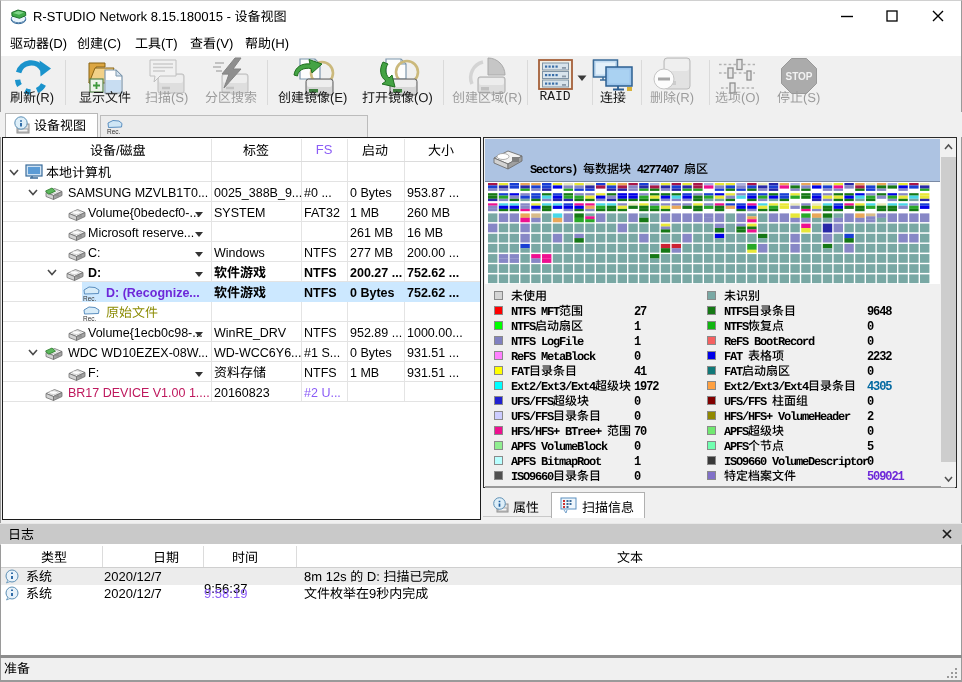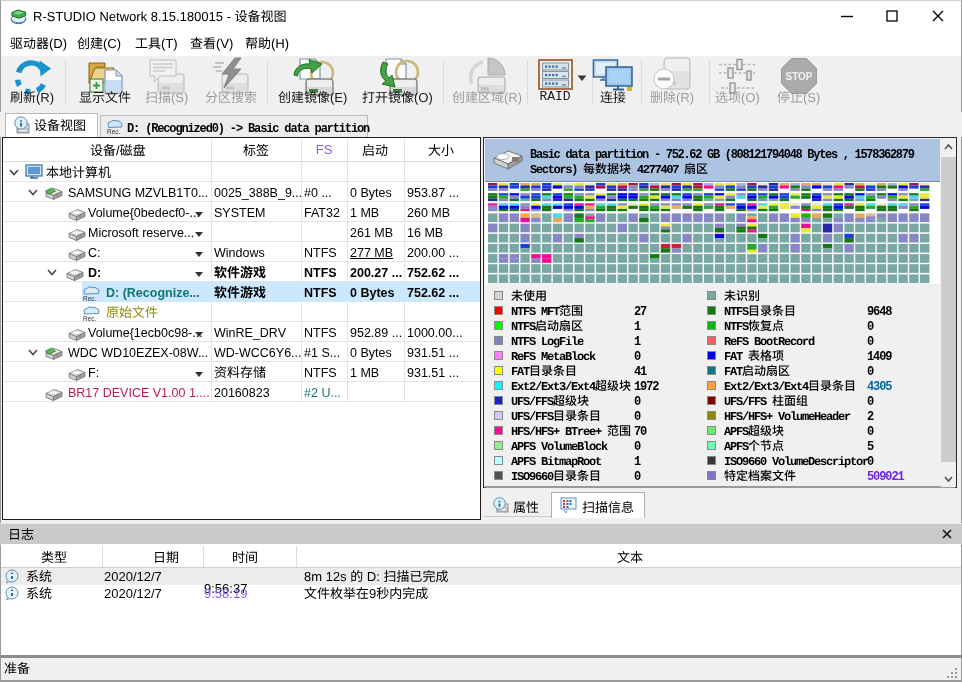--- a/index.html
+++ b/index.html
@@ -556,21 +556,20 @@
         <use href="#g21" x="1000"></use>
         <use href="#g22" x="2000"></use>
         <use href="#g23" x="3000"></use>
       </g>
     </svg>
     <div class="a" style="left:100px;top:115px;width:268px;height:22px;background:#ececec;border:1px solid #bcbcbc;border-bottom:none;box-sizing:border-box;"></div>
     <svg class="a" style="left:105px;top:117px;" width="20" height="18" viewBox="0 0 20 18">
       <path d="M3 6 L8 3.5 L14 4 L17 6.5 L16.5 10 L3.5 10.5 Z" fill="#cfe6f5" stroke="#5b8fc0"></path>
 <text x="2" y="17" font-family="Liberation Sans" font-size="6.5" fill="#333">Rec.</text>
     </svg>
-    <div class="a" style="left:127px;top:122px;font:bold 12px 'Liberation Mono', monospace;color:#000;white-space:pre;letter-spacing:-1.15px;">D: (Recognized0) -&gt; Basic data partition</div>
     <div class="a" style="left:2px;top:137px;width:479px;height:383px;background:#fff;border:1px solid #1c1c1c;box-sizing:border-box;"></div>
     <div class="a" style="left:211px;top:139px;width:1px;height:263px;background:#e4e4e4;"></div>
     <div class="a" style="left:301px;top:139px;width:1px;height:263px;background:#e4e4e4;"></div>
     <div class="a" style="left:347px;top:139px;width:1px;height:263px;background:#e4e4e4;"></div>
     <div class="a" style="left:404px;top:139px;width:1px;height:263px;background:#e4e4e4;"></div>
     <div class="a" style="left:3px;top:161px;width:477px;height:1px;background:#dcdcdc;"></div>
     <svg class="ts" style="left:90.194091796875px;top:142.0px;width:58px;height:18px;">
       <g fill="#000" transform="translate(0,13) scale(0.013000)">
         <use href="#g20" x="0"></use>
         <use href="#g21" x="1000"></use>
@@ -678,21 +677,21 @@
 <path d="M2 5.5 L9.5 8.5 L9.5 12.5 L2 9.5 Z" fill="#d2d2d2" stroke="#6f6f6f" stroke-width="0.8"></path>
 <path d="M9.5 8.5 L18 4.5 L18 8.5 L9.5 12.5 Z" fill="#a5a5a5" stroke="#6f6f6f" stroke-width="0.8"></path>
 <ellipse cx="13.2" cy="8.2" rx="2" ry="1.2" fill="#909090"></ellipse>
     </svg>
     <div class="a" style="left:88px;top:246px;font:12.5px 'Liberation Sans', sans-serif;color:#000;white-space:pre;">C:</div>
     <svg class="a" style="left:194px;top:250px;" width="10" height="8" viewBox="0 0 10 8">
       <path d="M1 2 L9 2 L5 7 Z" fill="#333"></path>
     </svg>
     <div class="a" style="left:214px;top:246px;font:12.5px 'Liberation Sans', sans-serif;color:#000;white-space:pre;">Windows</div>
     <div class="a" style="left:304px;top:246px;font:12.5px 'Liberation Sans', sans-serif;color:#000;white-space:pre;">NTFS</div>
-    <div class="a" style="left:350px;top:246px;font:12.5px 'Liberation Sans', sans-serif;color:#000;white-space:pre;text-decoration:underline;">277 MB</div>
+    <div class="a" style="left:350px;top:246px;font:12.5px 'Liberation Sans', sans-serif;color:#000;white-space:pre;">277 MB</div>
     <div class="a" style="left:407px;top:246px;font:12.5px 'Liberation Sans', sans-serif;color:#000;white-space:pre;">200.00 ...</div>
     <svg class="a" style="left:46px;top:266px;" width="12" height="12" viewBox="0 0 12 12">
       <path d="M2 4 L6 8.5 L10 4" fill="none" stroke="#4a4a4a" stroke-width="1.6"></path>
     </svg>
     <svg class="a" style="left:65px;top:268px;" width="19" height="14" viewBox="0 0 19 14">
       <path d="M2 5.5 L10.5 1.5 L18 4.5 L9.5 8.5 Z" fill="#f0f0f0" stroke="#6f6f6f" stroke-width="0.8"></path>
 <ellipse cx="9.5" cy="4.6" rx="4.2" ry="1.9" fill="#fbfbfb" stroke="#b5b5b5" stroke-width="0.6"></ellipse>
 <path d="M2 5.5 L9.5 8.5 L9.5 12.5 L2 9.5 Z" fill="#d2d2d2" stroke="#6f6f6f" stroke-width="0.8"></path>
 <path d="M9.5 8.5 L18 4.5 L18 8.5 L9.5 12.5 Z" fill="#a5a5a5" stroke="#6f6f6f" stroke-width="0.8"></path>
 <ellipse cx="13.2" cy="8.2" rx="2" ry="1.2" fill="#909090"></ellipse>
@@ -709,21 +708,21 @@
         <use href="#g82" x="3000"></use>
       </g>
     </svg>
     <div class="a" style="left:304px;top:266px;font:bold 12.5px 'Liberation Sans', sans-serif;color:#000;white-space:pre;">NTFS</div>
     <div class="a" style="left:350px;top:266px;font:bold 12.5px 'Liberation Sans', sans-serif;color:#000;white-space:pre;">200.27 ...</div>
     <div class="a" style="left:407px;top:266px;font:bold 12.5px 'Liberation Sans', sans-serif;color:#000;white-space:pre;">752.62 ...</div>
     <svg class="a" style="left:82px;top:284px;" width="20" height="18" viewBox="0 0 20 18">
       <path d="M2 6 L7 3 L13 3.5 L17 6 L16.5 9.5 L2.5 10 Z" fill="#d8ecf8" stroke="#5b8fc0"></path>
 <text x="1" y="17" font-family="Liberation Sans" font-size="6.5" fill="#333">Rec.</text>
     </svg>
-    <div class="a" style="left:106px;top:286px;font:bold 12.5px 'Liberation Sans', sans-serif;color:#0f766e;white-space:pre;">D: (Recognize...</div>
+    <div class="a" style="left:106px;top:286px;font:bold 12.5px 'Liberation Sans', sans-serif;color:#6d28d9;white-space:pre;">D: (Recognize...</div>
     <svg class="ts" style="left:214px;top:284.0px;width:54px;height:18px;">
       <g fill="#000" transform="translate(0,13) scale(0.013000)">
         <use href="#g79" x="0"></use>
         <use href="#g80" x="1000"></use>
         <use href="#g81" x="2000"></use>
         <use href="#g82" x="3000"></use>
       </g>
     </svg>
     <div class="a" style="left:304px;top:286px;font:bold 12.5px 'Liberation Sans', sans-serif;color:#000;white-space:pre;">NTFS</div>
     <div class="a" style="left:350px;top:286px;font:bold 12.5px 'Liberation Sans', sans-serif;color:#000;white-space:pre;">0 Bytes</div>
@@ -795,32 +794,31 @@
     <div class="a" style="left:407px;top:366px;font:12.5px 'Liberation Sans', sans-serif;color:#000;white-space:pre;">931.51 ...</div>
     <svg class="a" style="left:44px;top:388px;" width="19" height="14" viewBox="0 0 19 14">
       <path d="M2 5.5 L10.5 1.5 L18 4.5 L9.5 8.5 Z" fill="#f0f0f0" stroke="#6f6f6f" stroke-width="0.8"></path>
 <ellipse cx="9.5" cy="4.6" rx="4.2" ry="1.9" fill="#fbfbfb" stroke="#b5b5b5" stroke-width="0.6"></ellipse>
 <path d="M2 5.5 L9.5 8.5 L9.5 12.5 L2 9.5 Z" fill="#d2d2d2" stroke="#6f6f6f" stroke-width="0.8"></path>
 <path d="M9.5 8.5 L18 4.5 L18 8.5 L9.5 12.5 Z" fill="#a5a5a5" stroke="#6f6f6f" stroke-width="0.8"></path>
 <ellipse cx="13.2" cy="8.2" rx="2" ry="1.2" fill="#909090"></ellipse>
     </svg>
     <div class="a" style="left:68px;top:386px;font:12.5px 'Liberation Sans', sans-serif;color:#be185d;white-space:pre;">BR17 DEVICE V1.00 1....</div>
     <div class="a" style="left:214px;top:386px;font:12.5px 'Liberation Sans', sans-serif;color:#000;white-space:pre;">20160823</div>
-    <div class="a" style="left:304px;top:386px;font:12.5px 'Liberation Sans', sans-serif;color:#0f766e;white-space:pre;">#2 U...</div>
+    <div class="a" style="left:304px;top:386px;font:12.5px 'Liberation Sans', sans-serif;color:#8b5cf6;white-space:pre;">#2 U...</div>
     <div class="a" style="left:483px;top:137px;width:474px;height:351px;background:#f0f0f0;border:1px solid #2a2a2a;box-sizing:border-box;"></div>
     <div class="a" style="left:485px;top:139px;width:455px;height:42px;background:#adc3e2;"></div>
     <div class="a" style="left:485px;top:181px;width:455px;height:1px;background:#7a8aa5;"></div>
     <svg class="a" style="left:492px;top:149px;" width="34" height="22" viewBox="0 0 34 22">
       <path d="M2 9 L16 2 L30 7 L16 15 Z" fill="#f2f2f2" stroke="#6f6f6f" stroke-width="0.9"></path>
 <path d="M2 9 L16 15 L16 20 L2 14 Z" fill="#d2d2d2" stroke="#6f6f6f" stroke-width="0.9"></path>
 <path d="M16 15 L30 7 L30 12 L16 20 Z" fill="#9f9f9f" stroke="#6f6f6f" stroke-width="0.9"></path>
 <ellipse cx="11" cy="7.5" rx="6" ry="3" fill="#ffffff" stroke="#9a9a9a" stroke-width="0.8"></ellipse>
 <rect x="20" y="8" width="7" height="5" fill="#7f7f7f"></rect>
     </svg>
-    <div class="a" style="left:530px;top:148px;font:bold 12px 'Liberation Mono', monospace;color:#000;white-space:pre;letter-spacing:-1.3px;">Basic data partition - 752.62 GB (808121794048 Bytes , 1578362879</div>
     <svg class="ts" style="left:530px;top:161.0px;width:180px;height:17px;">
       <g fill="#000" transform="translate(0,12) scale(0.012000)">
         <use href="#g89" x="0"></use>
         <use href="#g90" x="491"></use>
         <use href="#g91" x="982"></use>
         <use href="#g92" x="1473"></use>
         <use href="#g93" x="1964"></use>
         <use href="#g94" x="2455"></use>
         <use href="#g95" x="2946"></use>
         <use href="#g96" x="3437"></use>
@@ -1799,21 +1797,21 @@
     <svg class="ts" style="left:724px;top:348.0px;width:62px;height:17px;">
       <g fill="#000" transform="translate(0,12) scale(0.012000)">
         <use href="#g112" x="0"></use>
         <use href="#g126" x="500"></use>
         <use href="#g111" x="1000"></use>
         <use href="#g154" x="2000"></use>
         <use href="#g155" x="3000"></use>
         <use href="#g156" x="4000"></use>
       </g>
     </svg>
-    <div class="a" style="left:867px;top:350px;font:bold 12px 'Liberation Mono', monospace;color:#000;white-space:pre;letter-spacing:-1.09px;">1409</div>
+    <div class="a" style="left:867px;top:350px;font:bold 12px 'Liberation Mono', monospace;color:#000;white-space:pre;letter-spacing:-1.09px;">2232</div>
     <div class="a" style="left:707px;top:366px;width:9px;height:9px;background:#107878;border:1px solid #8a8a8a;box-sizing:border-box;"></div>
     <svg class="ts" style="left:724px;top:363.0px;width:68px;height:17px;">
       <g fill="#000" transform="translate(0,12) scale(0.012000)">
         <use href="#g112" x="0"></use>
         <use href="#g126" x="500"></use>
         <use href="#g111" x="1000"></use>
         <use href="#g116" x="1500"></use>
         <use href="#g117" x="2500"></use>
         <use href="#g105" x="3500"></use>
         <use href="#g106" x="4500"></use>

